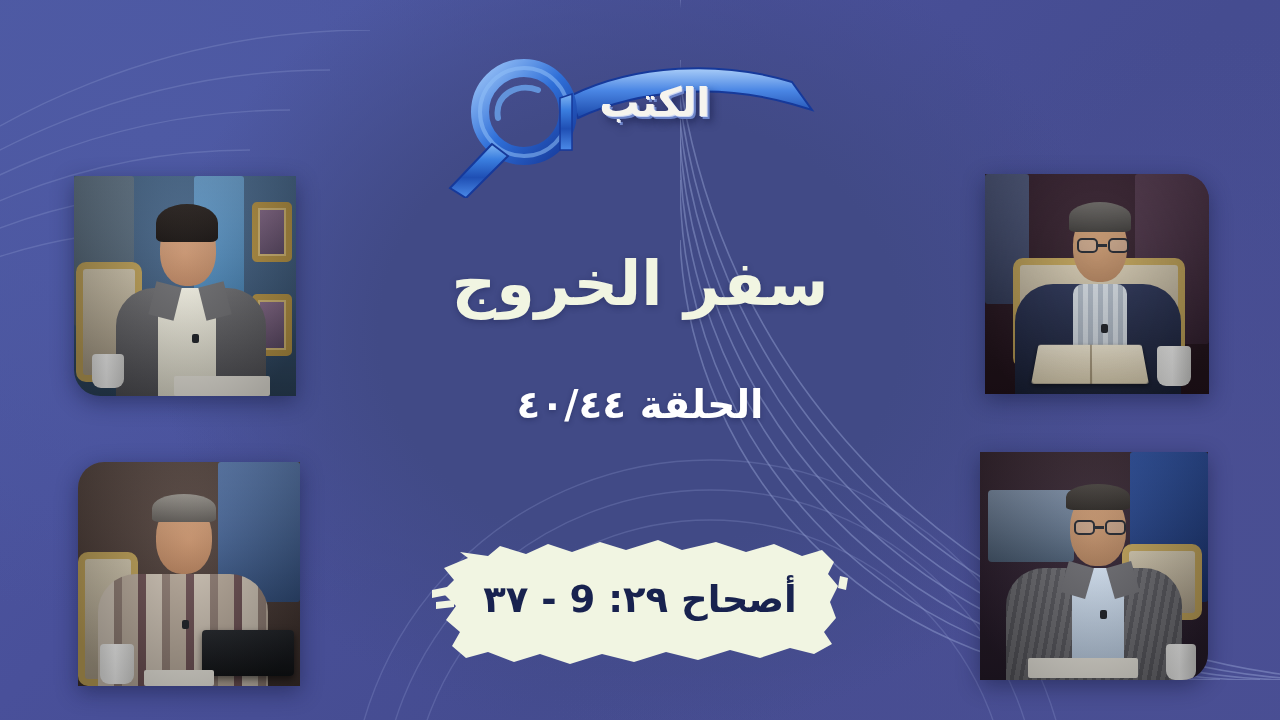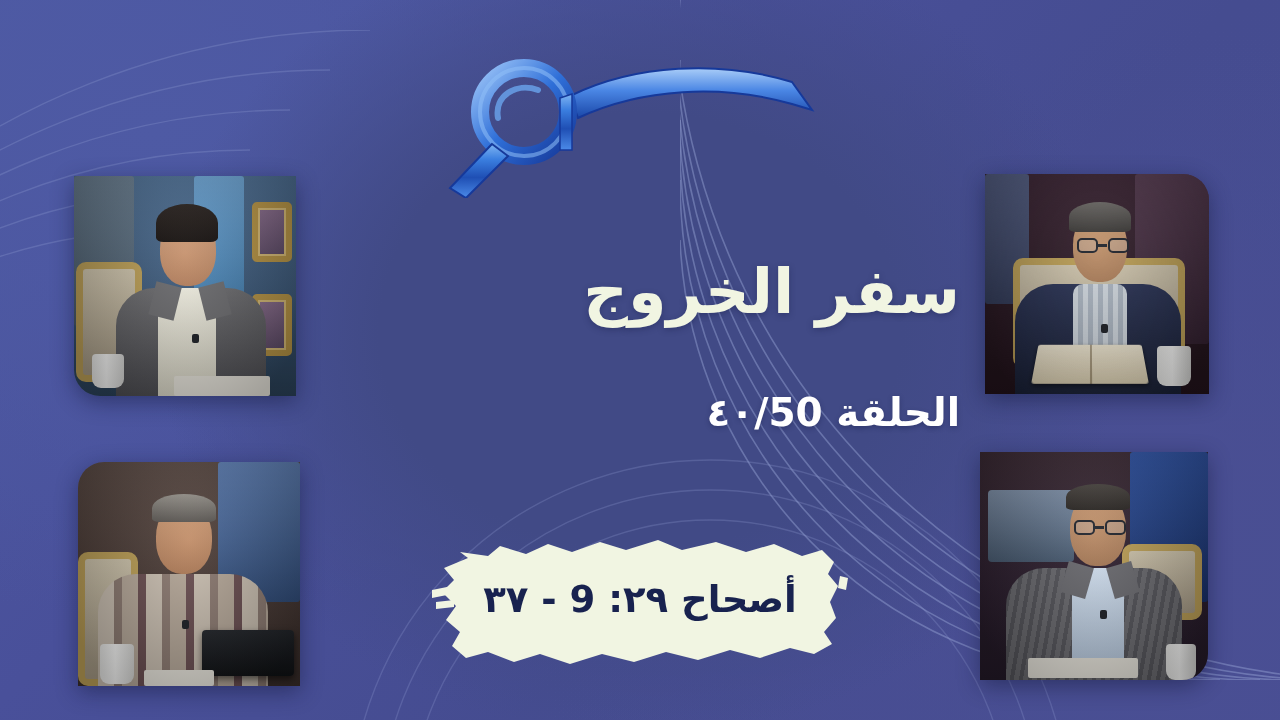--- a/index.html
+++ b/index.html
@@ -65,23 +65,24 @@
       1px 1px 0 #cfd9f5,
       3px 3px 0 #6d84c8,
       5px 6px 8px rgba(15,20,60,.6);
     white-space:nowrap;
     line-height:1;
   }
 
   
   #center-col {
     position:absolute;
-    left:50%; top:8px;
+    left:50%; top:0;
     transform:translateX(-50%);
     width:640px;
+    text-align:center;
   }
   #title {
     margin-top:250px;
     font-size:62px;
     font-weight:bold;
     color:#f1f5e2;
     letter-spacing:0px;
     line-height:1.1;
     text-shadow:0 2px 6px rgba(20,25,65,.35);
   }
@@ -261,25 +262,26 @@
 
       <circle cx="104" cy="74" r="44" fill="none" stroke="url(#gstroke)" stroke-width="18"></circle>
       <circle cx="104" cy="74" r="44" fill="none" stroke="#8fc0f7" stroke-opacity=".55" stroke-width="4"></circle>
 
       <path d="M118 52 C 96 44, 74 58, 78 80" fill="none" stroke="#6aa5ee" stroke-opacity=".8" stroke-width="6" stroke-linecap="round"></path>
 
       <path d="M72 106 L 30 150 L 46 160 L 88 118 Z" fill="url(#gblue)" stroke="#16399a" stroke-width="2"></path>
 
       <path d="M140 60 L 152 56 L 152 112 L 140 112 Z" fill="url(#gblue)" stroke="#16399a" stroke-width="1.5"></path>
     </svg>
+    <span class="logo-ar2">الكتب</span>
   </div>
 
   <div id="center-col">
     <div id="title">سفر الخروج</div>
-    <div id="episode">الحلقة ٤٠/50</div>
+    <div id="episode">الحلقة ٤٠/٤٤</div>
   </div>
 
   <div id="banner-wrap">
     <svg viewBox="0 0 420 146" preserveAspectRatio="none">
       <path fill="#f1f5e2" d="
         M14,40 L38,30 L30,24 L58,28 L70,18 L96,26 L118,16 L142,24 L170,14
         L196,22 L228,12 L252,22 L286,14 L316,24 L344,16 L372,28 L392,22
         L404,34 L398,46 L408,58 L400,74 L406,90 L394,104 L402,116 L384,126
         L360,120 L330,130 L300,122 L268,132 L236,124 L204,134 L172,126
         L140,136 L110,126 L84,134 L58,124 L36,130 L22,118 L30,104

